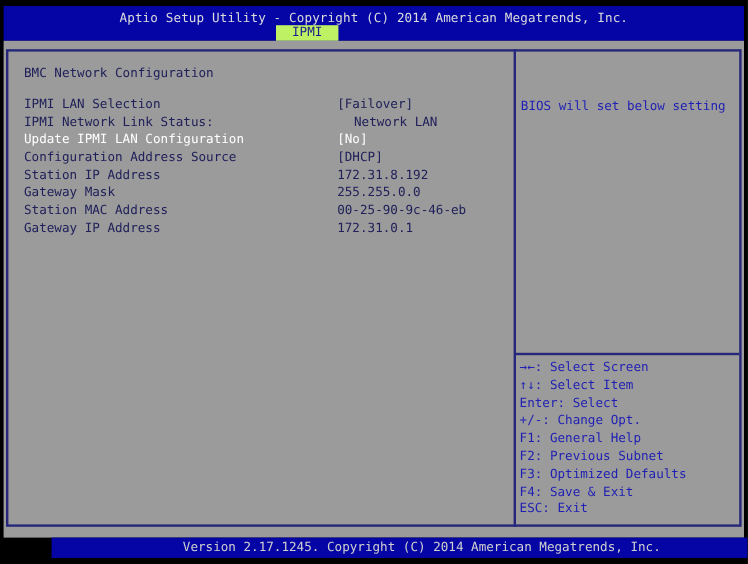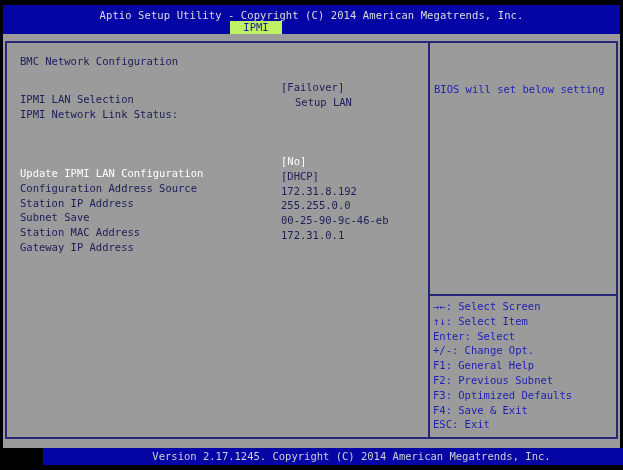--- a/index.html
+++ b/index.html
@@ -18,24 +18,24 @@
   
   .page  { position:absolute; left:3px; top:34px; width:617px; height:414px; background:#9b9b9b; }
   .panel { position:absolute; left:5px; top:41px; width:613px; height:398px;
            border:2px solid #26267a; box-sizing:border-box; }
   .vdivider { position:absolute; left:428px; top:41px; width:2px; height:398px; background:#26267a; }
   .hdivider { position:absolute; left:430px; top:294px; width:186px; height:2px; background:#26267a; }
   
   .section-title { position:absolute; left:20px; top:55px; color:#20205a; white-space:pre; }
   .settings { position:absolute; left:8px; top:81px; width:416px; }
   .row { position:relative; height:14.7px; color:#20205a; white-space:pre; }
-  .row .lbl { position:absolute; left:12px; top:12px;text-align:right; }
+  .row .lbl { position:absolute; left:12px; top:0;text-align:right; }
   .row .val { position:absolute; left:273px; top:0; }
   .row.indent .val { left:287px; }
-  .row.selected { color:#ffffff;margin-top:45px; }
+  .row.selected { color:#ffffff; }
   
   .help { position:absolute; left:434px; top:52px; width:180px; color:#1f1fb4; line-height:15px; white-space:pre; }
   .keys { position:absolute; left:433px; top:300px; width:184px; color:#1f1fb4; }
   .key-line { height:14.8px; white-space:pre; }
   
   .footer { position:absolute; left:3px; top:448px; width:617px; height:17px; background:#0505a6;margin-left:40px; }
   .footer span { display:block; text-align:center; color:#cfcfcf; line-height:17px; }
 </style>
 </head>
 <body>
@@ -54,36 +54,36 @@
 
   <div class="section-title">BMC Network Configuration</div>
 
   <div class="settings" id="settings-list">
       <div class="row">
       <span class="lbl">IPMI LAN Selection</span>
       <span class="val">[Failover]</span>
     </div>
       <div class="row indent">
       <span class="lbl">IPMI Network Link Status:</span>
-      <span class="val">Setup LAN</span>
+      <span class="val">Network LAN</span>
     </div>
       <div class="row selected">
       <span class="lbl">Update IPMI LAN Configuration</span>
       <span class="val">[No]</span>
     </div>
       <div class="row">
       <span class="lbl">Configuration Address Source</span>
       <span class="val">[DHCP]</span>
     </div>
       <div class="row">
       <span class="lbl">Station IP Address</span>
       <span class="val">172.31.8.192</span>
     </div>
       <div class="row">
-      <span class="lbl">Subnet Save</span>
+      <span class="lbl">Gateway Mask</span>
       <span class="val">255.255.0.0</span>
     </div>
       <div class="row">
       <span class="lbl">Station MAC Address</span>
       <span class="val">00-25-90-9c-46-eb</span>
     </div>
       <div class="row">
       <span class="lbl">Gateway IP Address</span>
       <span class="val">172.31.0.1</span>
     </div>

